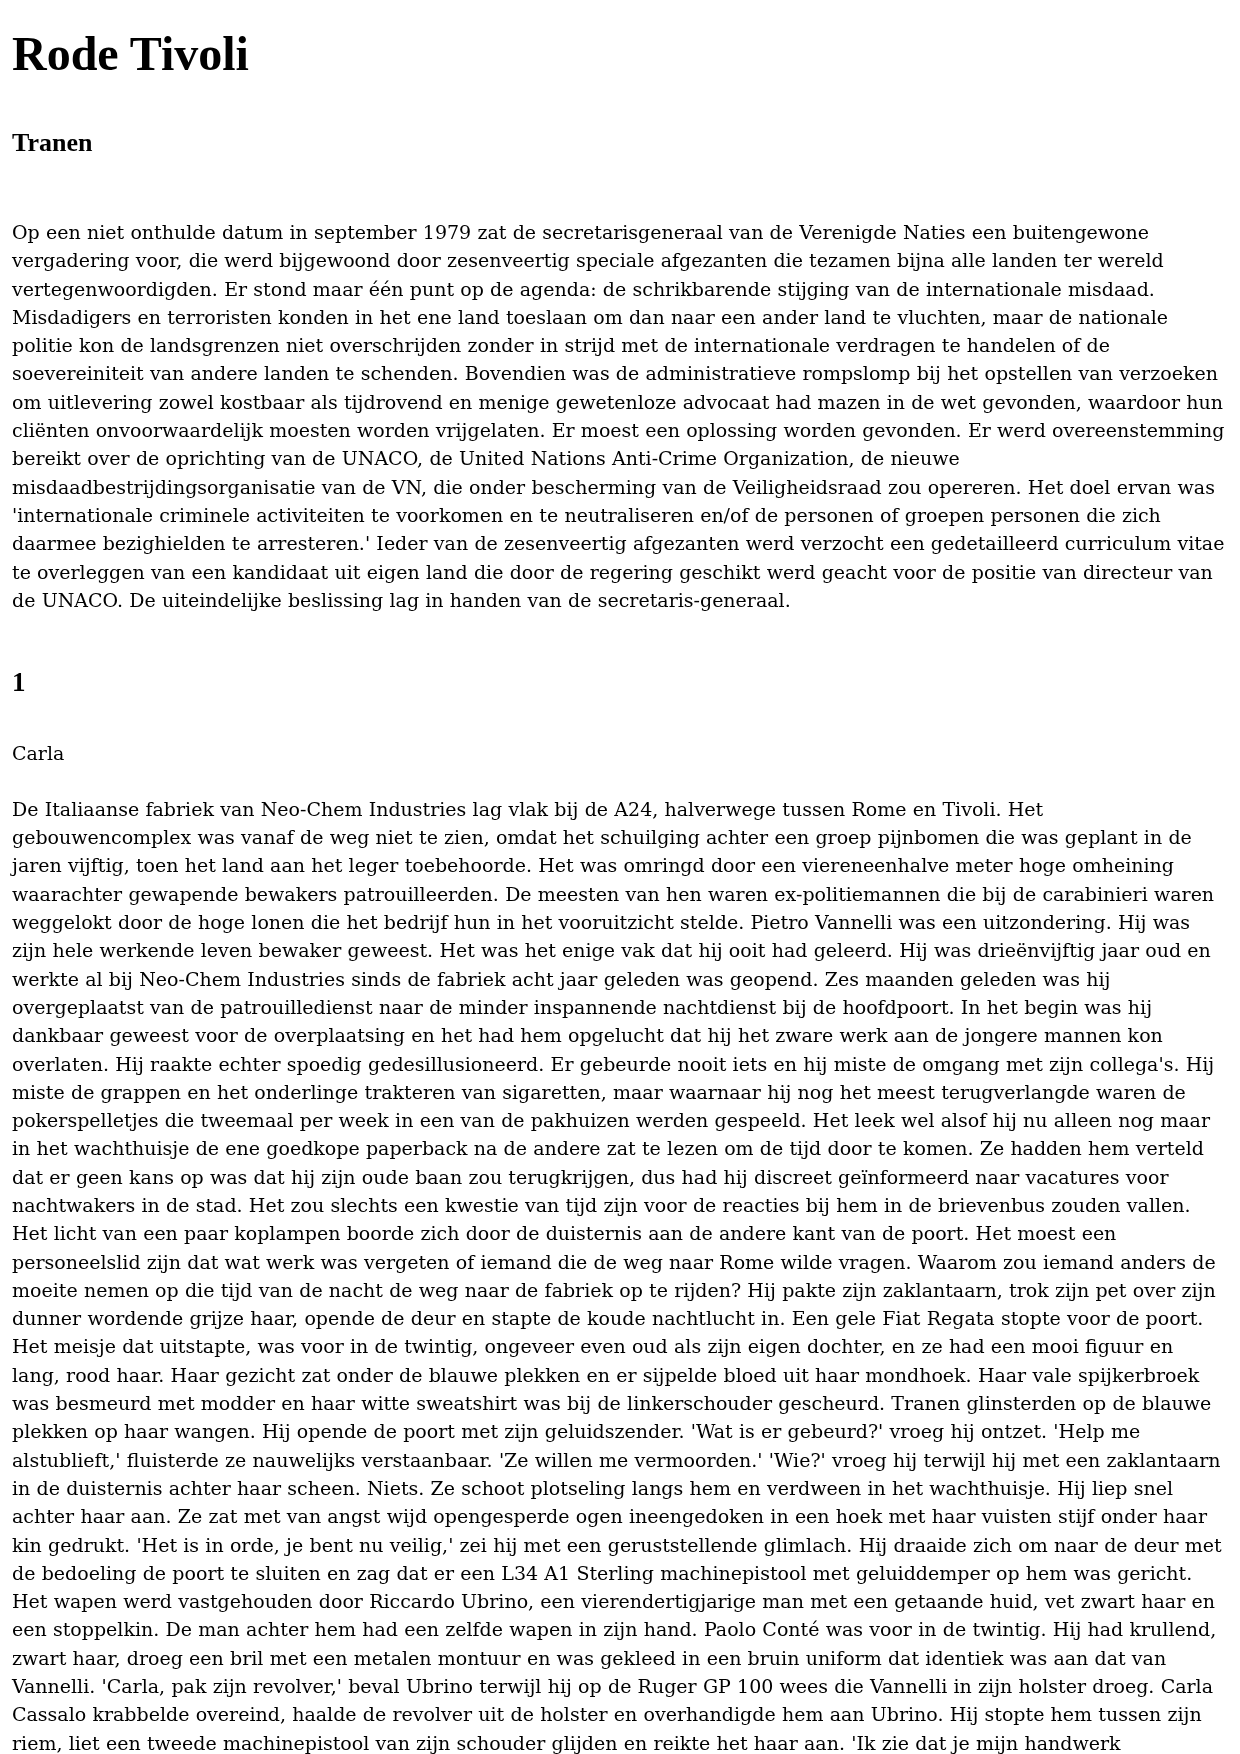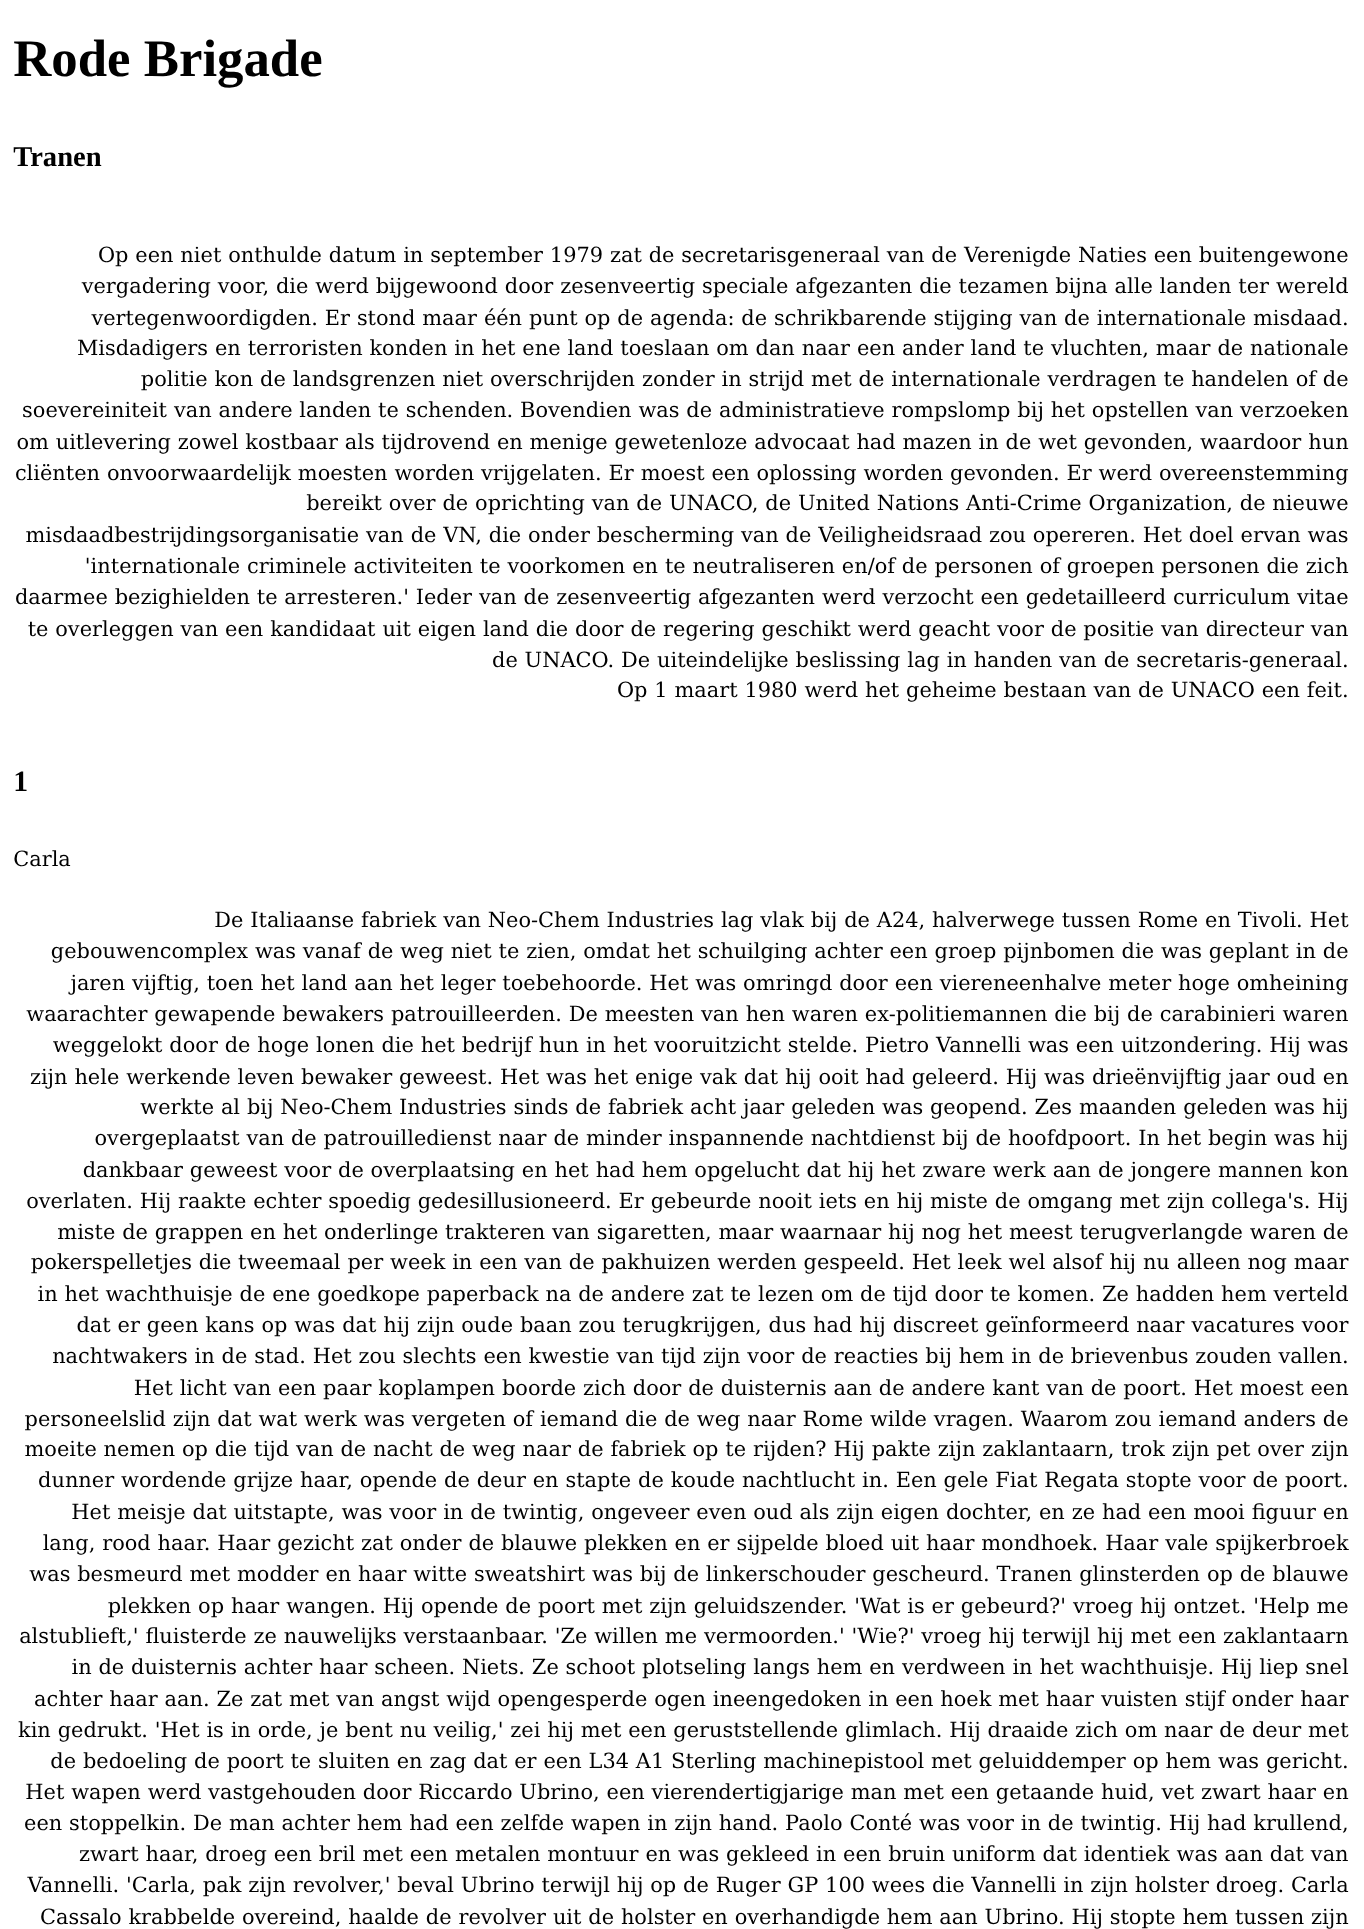--- a/index.html
+++ b/index.html
@@ -29,21 +29,21 @@
     font-family: "Liberation Serif", "DejaVu Serif", serif;
     font-weight: bold;
     font-size: 26px;
     line-height: 1.2;
     margin: 46px 0 0 0;
   }
   .body-par {
     font-size: 19px;
     line-height: 28.3px;
     margin: 0;
-    text-align: right;
+    text-align: left;
     word-spacing: 0.2px;
   }
   .par-prologue {
     margin-top: 60px;
   }
   .par-unaco {
     margin-top: 0;
   }
   .chapter-number {
     font-family: "Liberation Serif", "DejaVu Serif", serif;
@@ -59,27 +59,26 @@
   }
   .par-chapter {
     margin-top: 28px;
   }
 </style>
 </head>
 <body>
 
 <div class="page">
 
-  <h1 class="book-title">Rode Brigade</h1>
+  <h1 class="book-title">Rode Tivoli</h1>
 
   <h2 class="prologue-heading">Tranen</h2>
 
   <p class="body-par par-prologue">Op een niet onthulde datum in september 1979 zat de secretarisgeneraal van de Verenigde Naties een buitengewone vergadering voor, die werd bijgewoond door zesenveertig speciale afgezanten die tezamen bijna alle landen ter wereld vertegenwoordigden. Er stond maar één punt op de agenda: de schrikbarende stijging van de internationale misdaad. Misdadigers en terroristen konden in het ene land toeslaan om dan naar een ander land te vluchten, maar de nationale politie kon de landsgrenzen niet overschrijden zonder in strijd met de internationale verdragen te handelen of de soevereiniteit van andere landen te schenden. Bovendien was de administratieve rompslomp bij het opstellen van verzoeken om uitlevering zowel kostbaar als tijdrovend en menige gewetenloze advocaat had mazen in de wet gevonden, waardoor hun cliënten onvoorwaardelijk moesten worden vrijgelaten. Er moest een oplossing worden gevonden. Er werd overeenstemming bereikt over de oprichting van de UNACO, de United Nations Anti-Crime Organization, de nieuwe misdaadbestrijdingsorganisatie van de VN, die onder bescherming van de Veiligheidsraad zou opereren. Het doel ervan was 'internationale criminele activiteiten te voorkomen en te neutraliseren en/of de personen of groepen personen die zich daarmee bezighielden te arresteren.' Ieder van de zesenveertig afgezanten werd verzocht een gedetailleerd curriculum vitae te overleggen van een kandidaat uit eigen land die door de regering geschikt werd geacht voor de positie van directeur van de UNACO. De uiteindelijke beslissing lag in handen van de secretaris-generaal.</p>
 
-  <p class="body-par par-unaco">Op 1 maart 1980 werd het geheime bestaan van de UNACO een feit.</p>
 
   <h2 class="chapter-number">1</h2>
 
   <p class="chapter-day">Carla</p>
 
   <p class="body-par par-chapter">De Italiaanse fabriek van Neo-Chem Industries lag vlak bij de A24, halverwege tussen Rome en Tivoli. Het gebouwencomplex was vanaf de weg niet te zien, omdat het schuilging achter een groep pijnbomen die was geplant in de jaren vijftig, toen het land aan het leger toebehoorde. Het was omringd door een viereneenhalve meter hoge omheining waarachter gewapende bewakers patrouilleerden. De meesten van hen waren ex-politiemannen die bij de carabinieri waren weggelokt door de hoge lonen die het bedrijf hun in het vooruitzicht stelde. Pietro Vannelli was een uitzondering. Hij was zijn hele werkende leven bewaker geweest. Het was het enige vak dat hij ooit had geleerd. Hij was drieënvijftig jaar oud en werkte al bij Neo-Chem Industries sinds de fabriek acht jaar geleden was geopend. Zes maanden geleden was hij overgeplaatst van de patrouilledienst naar de minder inspannende nachtdienst bij de hoofdpoort. In het begin was hij dankbaar geweest voor de overplaatsing en het had hem opgelucht dat hij het zware werk aan de jongere mannen kon overlaten. Hij raakte echter spoedig gedesillusioneerd. Er gebeurde nooit iets en hij miste de omgang met zijn collega's. Hij miste de grappen en het onderlinge trakteren van sigaretten, maar waarnaar hij nog het meest terugverlangde waren de pokerspelletjes die tweemaal per week in een van de pakhuizen werden gespeeld. Het leek wel alsof hij nu alleen nog maar in het wachthuisje de ene goedkope paperback na de andere zat te lezen om de tijd door te komen. Ze hadden hem verteld dat er geen kans op was dat hij zijn oude baan zou terugkrijgen, dus had hij discreet geïnformeerd naar vacatures voor nachtwakers in de stad. Het zou slechts een kwestie van tijd zijn voor de reacties bij hem in de brievenbus zouden vallen. Het licht van een paar koplampen boorde zich door de duisternis aan de andere kant van de poort. Het moest een personeelslid zijn dat wat werk was vergeten of iemand die de weg naar Rome wilde vragen. Waarom zou iemand anders de moeite nemen op die tijd van de nacht de weg naar de fabriek op te rijden? Hij pakte zijn zaklantaarn, trok zijn pet over zijn dunner wordende grijze haar, opende de deur en stapte de koude nachtlucht in. Een gele Fiat Regata stopte voor de poort. Het meisje dat uitstapte, was voor in de twintig, ongeveer even oud als zijn eigen dochter, en ze had een mooi figuur en lang, rood haar. Haar gezicht zat onder de blauwe plekken en er sijpelde bloed uit haar mondhoek. Haar vale spijkerbroek was besmeurd met modder en haar witte sweatshirt was bij de linkerschouder gescheurd. Tranen glinsterden op de blauwe plekken op haar wangen. Hij opende de poort met zijn geluidszender. 'Wat is er gebeurd?' vroeg hij ontzet. 'Help me alstublieft,' fluisterde ze nauwelijks verstaanbaar. 'Ze willen me vermoorden.' 'Wie?' vroeg hij terwijl hij met een zaklantaarn in de duisternis achter haar scheen. Niets. Ze schoot plotseling langs hem en verdween in het wachthuisje. Hij liep snel achter haar aan. Ze zat met van angst wijd opengesperde ogen ineengedoken in een hoek met haar vuisten stijf onder haar kin gedrukt. 'Het is in orde, je bent nu veilig,' zei hij met een geruststellende glimlach. Hij draaide zich om naar de deur met de bedoeling de poort te sluiten en zag dat er een L34 A1 Sterling machinepistool met geluiddemper op hem was gericht. Het wapen werd vastgehouden door Riccardo Ubrino, een vierendertigjarige man met een getaande huid, vet zwart haar en een stoppelkin. De man achter hem had een zelfde wapen in zijn hand. Paolo Conté was voor in de twintig. Hij had krullend, zwart haar, droeg een bril met een metalen montuur en was gekleed in een bruin uniform dat identiek was aan dat van Vannelli. 'Carla, pak zijn revolver,' beval Ubrino terwijl hij op de Ruger GP 100 wees die Vannelli in zijn holster droeg. Carla Cassalo krabbelde overeind, haalde de revolver uit de holster en overhandigde hem aan Ubrino. Hij stopte hem tussen zijn riem, liet een tweede machinepistool van zijn schouder glijden en reikte het haar aan. 'Ik zie dat je mijn handwerk bewondert,' zei Ubrino tegen Vannelli terwijl hij een zijdelingse blik op Carla's gezicht wierp. 'Realistisch, hè? Ik werkte vroeger bij de grimeerafdeling van het Teatro dell'Opera. Je zou er verbaasd over staan wat je niet allemaal met een beetje fantasie kunt doen.'</p>
 
 </div>
 
 </body></html>

